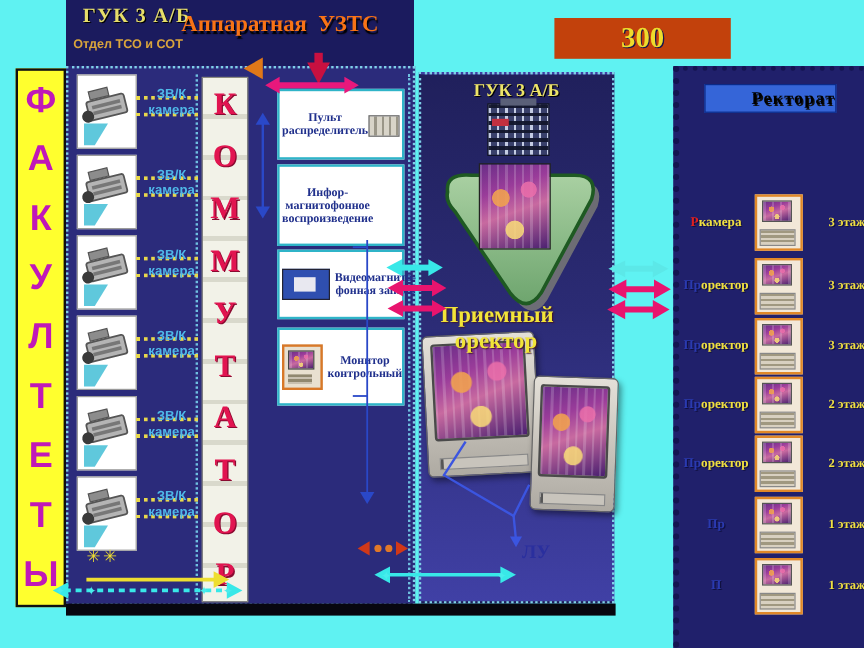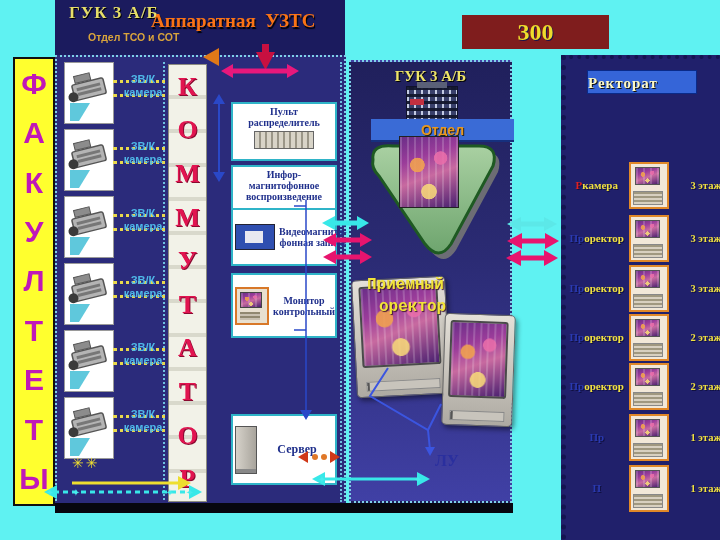--- a/index.html
+++ b/index.html
@@ -3,25 +3,25 @@
 <meta charset="utf-8">
 <style>
   html,body{margin:0;padding:0;}
   #stage{position:relative;width:720px;height:540px;background:#5FF2F2;overflow:hidden;
          font-family:"Liberation Serif",serif;}
   .abs{position:absolute;box-sizing:border-box;}
 
   
   #header-block{left:55px;top:0;width:290px;height:57px;background:#1B1B5E;}
   #guk-header{left:14px;top:3px;font-size:17px;font-weight:bold;color:#E6DE6A;letter-spacing:1px;text-shadow:1px 1px 0 #000;}
-  #dept-label{left:6px;top:31px;font-size:10.5px;font-weight:bold;color:#D9A43C;font-family:"Liberation Sans",sans-serif;margin-left:27px;}
+  #dept-label{left:6px;top:31px;font-size:10.5px;font-weight:bold;color:#D9A43C;font-family:"Liberation Sans",sans-serif;}
   #main-title{left:96px;top:10px;font-size:19px;font-weight:bold;color:#f97316;text-shadow:1px 2px 1px #000;white-space:pre;}
 
   
-  #badge-300{left:462px;top:15px;width:147px;height:34px;background:#7f1d1d;text-align:center;
+  #badge-300{left:462px;top:15px;width:147px;height:34px;background:#c2410c;text-align:center;
              font-size:24px;font-weight:bold;color:#EEDC2C;line-height:34px;text-shadow:1px 1px 0 #15154E;z-index:12;}
 
   
   #fac-strip{left:13px;top:57px;width:42px;height:449px;background:#FFFF2E;border:2px solid #101010;
              display:flex;flex-direction:column;justify-content:space-around;align-items:center;z-index:8;}
   .fac-letter{font-family:"Liberation Sans",sans-serif;font-weight:bold;font-size:30px;color:#C018B8;line-height:1;}
 
   
   #left-panel{left:55px;top:55px;width:291px;height:450px;background:#2B2B7B;border:2px dotted #7FD0E8;}
   .inner-dotline{border-left:2px dotted #6FC0E0;width:0;}
@@ -30,21 +30,21 @@
   .cam-label{left:57px;width:58px;text-align:center;font-family:"Liberation Sans",sans-serif;
              font-weight:bold;font-size:11px;color:#4FB8E8;line-height:13px;}
   #komm-strip{left:111px;top:7px;width:39px;height:438px;border:1px solid #8C8C80;
       background:repeating-linear-gradient(180deg,#F2F2E8 0 30px,#D9D9CC 30px 34px);
       display:flex;flex-direction:column;justify-content:space-around;align-items:center;}
   .komm-letter{font-weight:bold;font-size:26px;color:#E11450;line-height:1;text-shadow:1px 1px 0 #8A0A30;}
 
   
   .eq-box{left:174px;width:106px;background:#FFFFFF;border:2px solid #2FB4C8;color:#20308C;
           font-weight:bold;font-size:10px;text-align:center;padding:2px;display:flex;}
-  .eq-top{flex-direction:column;align-items:center;justify-content:flex-start;margin-top:28px;}
+  .eq-top{align-items:center;justify-content:flex-start;}
   .eq-side{flex-direction:row;align-items:center;justify-content:flex-start;gap:4px;}
   .dev-panel{width:58px;height:16px;margin-top:3px;border:1px solid #666;
              background:repeating-linear-gradient(90deg,#D8D4C8 0 4px,#9A9688 4px 6px);}
   .dev-vcr{width:38px;height:24px;border:1px solid #223;background:#2F4FB0;position:relative;flex:none;}
   .dev-vcr::after{content:"";position:absolute;left:9px;top:6px;width:18px;height:12px;background:#E8E8F0;}
   .dev-mon{width:30px;height:34px;border:2px solid #D87828;background:#E8E0D0;position:relative;flex:none;}
   .dev-mon .scr{position:absolute;left:3px;top:3px;width:20px;height:14px;border:1px solid #444;}
   .dev-mon .base{position:absolute;left:3px;bottom:3px;width:20px;height:8px;background:repeating-linear-gradient(0deg,#C8C0B0 0 2px,#908870 2px 4px);}
   .dev-tower{width:20px;height:46px;border:1px solid #555;flex:none;
              background:linear-gradient(90deg,#D6D2CA,#A8A49C);
@@ -65,36 +65,36 @@
              text-align:center;font-family:"Liberation Sans",sans-serif;font-weight:bold;font-size:14px;
              color:#E89820;line-height:23px;text-shadow:1px 1px 0 #222;}
   #blob{left:8px;top:74px;width:146px;height:130px;}
   .collage{background:
      radial-gradient(circle at 30% 40%, rgba(240,160,80,.9) 0 12%, transparent 13%),
      radial-gradient(circle at 70% 30%, rgba(235,110,170,.85) 0 10%, transparent 11%),
      radial-gradient(circle at 50% 78%, rgba(250,220,120,.85) 0 12%, transparent 13%),
      repeating-linear-gradient(90deg, rgba(255,255,255,.18) 0 2px, transparent 2px 7px),
      linear-gradient(160deg,#6A2E88 0%,#9A3C9A 30%,#C86AA0 55%,#4A2070 100%);}
   #blob-photo{left:48px;top:74px;width:60px;height:72px;border:1px solid #222;z-index:4;}
-  .recept-line{font-family:Liberation Mono, monospace;font-weight:bold;font-size:16px;color:#F2E438;
-               text-shadow:1px 1px 1px #401830;z-index:6;margin-top:24px;}
+  .recept-line{font-family:Liberation Serif, serif;font-weight:bold;font-size:19px;color:#F2E438;
+               text-shadow:1px 1px 1px #401830;z-index:6;}
   .tv{background:linear-gradient(180deg,#E4E0D8,#AEAAA2);border:1px solid #666;border-radius:5px;
       box-shadow:2px 3px 5px rgba(0,0,0,.45);z-index:5;}
   .tv .screen{position:absolute;left:7%;top:5%;width:85%;height:70%;border:2px solid #4A4A4A;border-radius:3px;}
   .tv .ctrl{position:absolute;left:10%;bottom:4%;width:80%;height:9%;background:#C8C4BC;border:1px solid #888;
             box-shadow:inset 6px 0 0 -4px #555,inset 14px 0 0 -12px #555;}
   #tv1{left:3px;top:216px;width:94px;height:118px;transform:rotate(-3deg);}
   #tv2{left:92px;top:252px;width:71px;height:112px;transform:rotate(2deg);}
   #lu-label{left:84px;top:390px;font-size:16px;font-weight:bold;color:#2A2F9E;z-index:6;}
 
   
   #right-panel{left:561px;top:55px;width:159px;height:485px;background:#20206B;
                border-left:5px dotted #141450;border-top:4px dotted #141450;}
   #rectorate-box{left:21px;top:11px;width:110px;height:24px;background:#3565D8;border:1px solid #0A2A88;
-                 text-align:left;font-size:15px;font-weight:bold;color:#fef9c3;line-height:24px;
+                 text-align:right;font-size:15px;font-weight:bold;color:#000000;line-height:24px;
                  letter-spacing:1px;text-shadow:1px 1px 0 #111;}
   .r-row{left:0;width:155px;height:46px;display:flex;align-items:center;}
   .r-name{width:62px;text-align:center;font-weight:bold;font-size:11px;color:#F0E040;text-shadow:1px 1px 0 #101040;}
   .pf-red{color:#E02020;}
   .pf-navy{color:#2A3AB0;}
   .r-floor{width:50px;text-align:right;font-weight:bold;font-size:10.5px;color:#F0E040;text-shadow:1px 1px 0 #101040;}
   .pc{width:36px;height:43px;background:#F2E8D8;border:2px solid #E08828;position:relative;flex:none;margin:0 2px;}
   .pc .scr{position:absolute;left:4px;top:3px;width:23px;height:16px;border:1px solid #555;}
   .pc .kb{position:absolute;left:2px;bottom:2px;width:28px;height:12px;border:1px solid #888;
           background:repeating-linear-gradient(0deg,#D8D0C0 0 2px,#A09880 2px 4px);}
@@ -241,33 +241,28 @@
       <span class="dev-vcr"></span>
       <span>Видеомагнито-фонная запись</span>
     </div>
     <div class="abs eq-box eq-side" style="top:216px;height:65px;">
       <span class="dev-mon">
           <span class="scr collage"></span>
           <span class="base"></span>
         </span>
       <span>Монитор контрольный</span>
     </div>
-    <div class="abs eq-box eq-side" style="top:357px;height:71px;">
-      <span class="dev-tower"></span>
-      <span class="eq-title-srv">Сервер</span>
-    </div>
   </div>
 
   <div class="abs" id="center-panel">
     <div class="abs" id="guk-center">ГУК 3 А/Б</div>
     <div class="abs" id="building">
       <span class="roof"></span>
         <span class="sign"></span>
     </div>
-    <div class="abs" id="otdel-bar">Отдел</div>
     <svg class="abs" id="blob" viewBox="0 0 146 130">
       <defs>
         <linearGradient id="gg" x1="0" y1="0" x2="0" y2="1">
           <stop offset="0" stop-color="#A9D0A2"></stop>
             <stop offset="1" stop-color="#6EA56E"></stop>
         </linearGradient>
       </defs>
       <path d="M 14,24 Q 12,8 34,10 L 120,10 Q 140,10 134,30 L 92,108 Q 80,126 66,108 L 20,40 Q 12,32 14,24 Z" transform="translate(5,6)" fill="#8A8A78" opacity="0.7"></path>
       <path d="M 14,24 Q 12,8 34,10 L 120,10 Q 140,10 134,30 L 92,108 Q 80,126 66,108 L 20,40 Q 12,32 14,24 Z" fill="url(#gg)" stroke="#1E5A22" stroke-width="3"></path>
     </svg>

